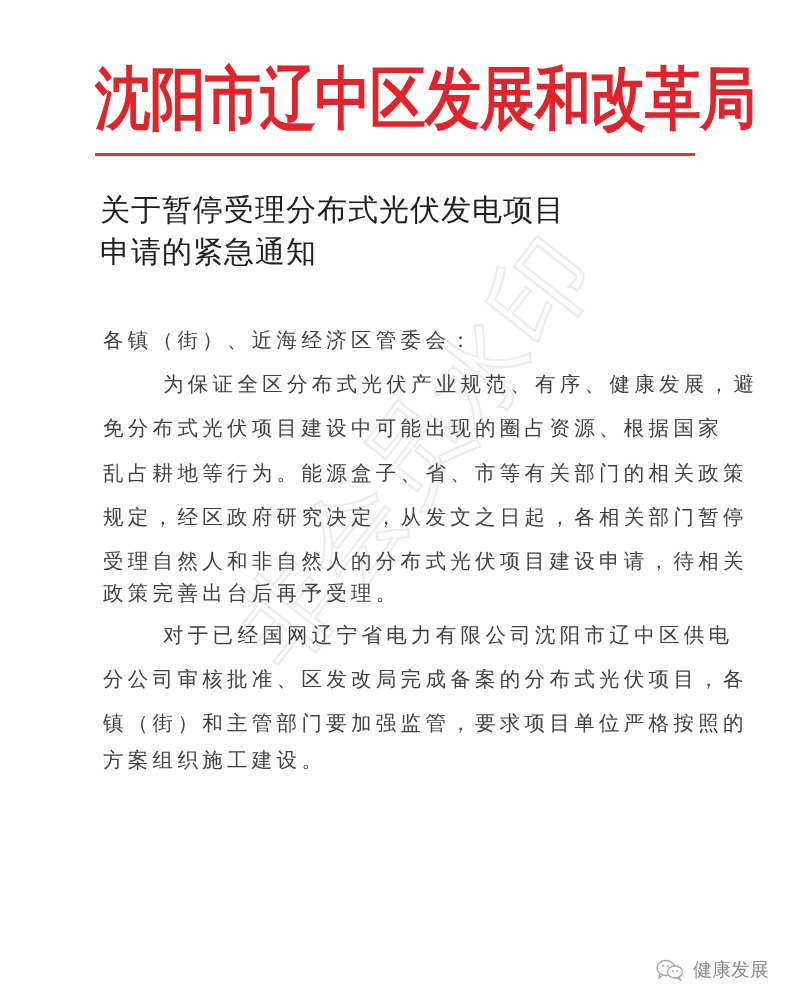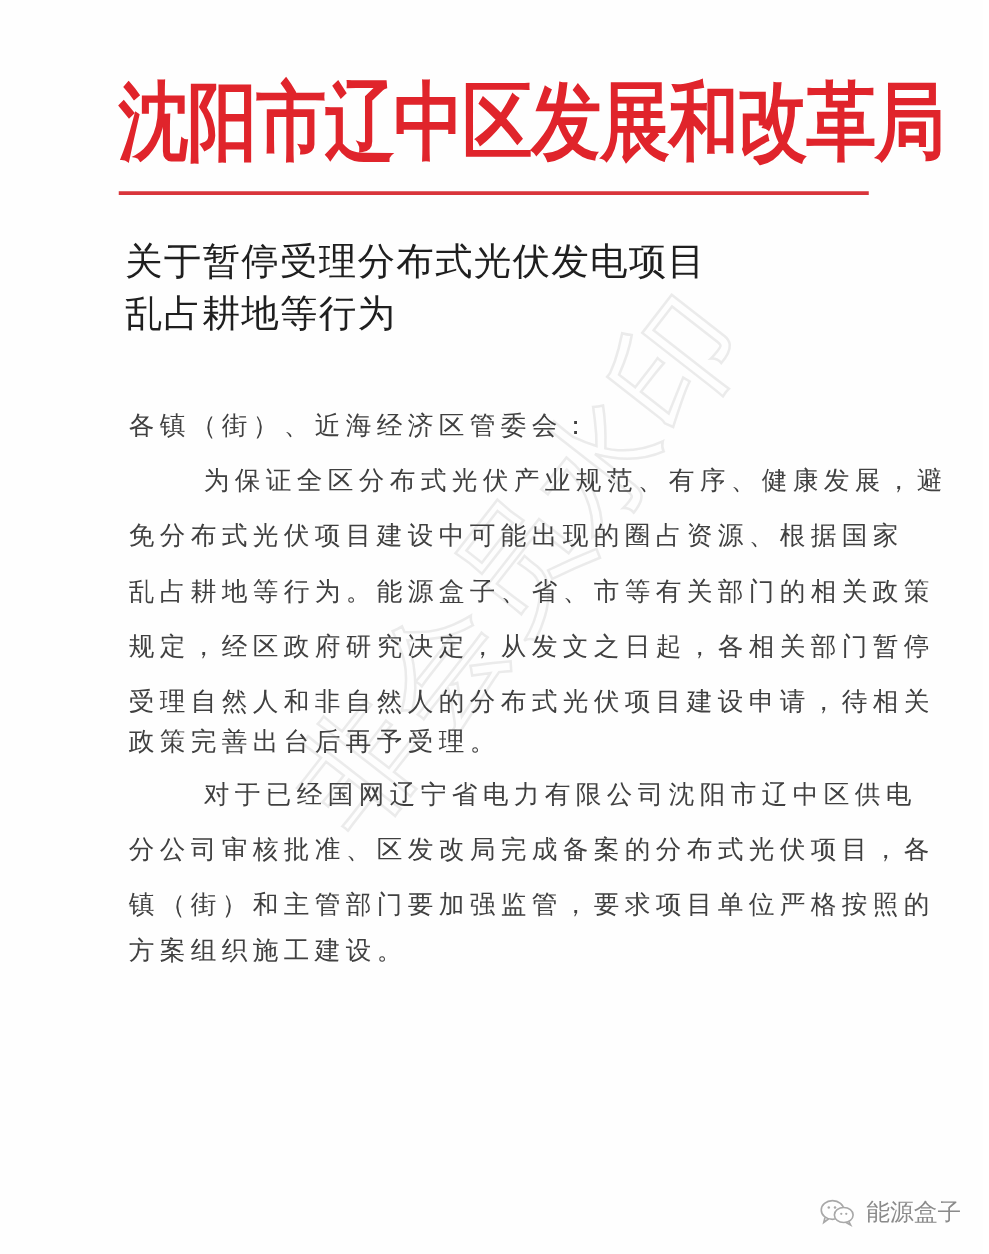--- a/index.html
+++ b/index.html
@@ -108,21 +108,21 @@
   </style>
 </head>
 <body>
 
 <div class="page">
 
   <div class="letterhead">沈阳市辽中区发展和改革局</div>
   <div class="red-rule"></div>
 
   <div class="title title-line-1">关于暂停受理分布式光伏发电项目</div>
-  <div class="title title-line-2">乱占耕地等行为</div>
+  <div class="title title-line-2">申请的紧急通知</div>
 
   <div class="watermark">非会员水印</div>
 
   <div class="body-text" style="top:318px">各镇（街）、近海经济区管委会：</div>
 
   <div class="body-text indent" style="top:362px">为保证全区分布式光伏产业规范、有序、健康发展，避</div>
   <div class="body-text" style="top:406px">免分布式光伏项目建设中可能出现的圈占资源、根据国家</div>
   <div class="body-text" style="top:451px">乱占耕地等行为。能源盒子、省、市等有关部门的相关政策</div>
   <div class="body-text" style="top:495px">规定，经区政府研究决定，从发文之日起，各相关部门暂停</div>
   <div class="body-text" style="top:571px">政策完善出台后再予受理。</div>
@@ -139,16 +139,16 @@
         <ellipse cx="11" cy="10" rx="9" ry="7.5" fill="none" stroke="#a8a8a8" stroke-width="1.3"></ellipse>
         <path d="M5 16 L4 20 L8 17" fill="none" stroke="#a8a8a8" stroke-width="1.3"></path>
         <ellipse cx="20" cy="14" rx="7.5" ry="6" fill="#fff" stroke="#a8a8a8" stroke-width="1.3"></ellipse>
         <path d="M24 19 L25.5 22 L21.5 19.8" fill="none" stroke="#a8a8a8" stroke-width="1.3"></path>
         <circle cx="8" cy="8" r="1" fill="#a8a8a8"></circle>
         <circle cx="13" cy="8" r="1" fill="#a8a8a8"></circle>
         <circle cx="18" cy="13" r="0.9" fill="#a8a8a8"></circle>
         <circle cx="22" cy="13" r="0.9" fill="#a8a8a8"></circle>
       </svg>
     </span>
-    <span>能源盒子</span>
+    <span>健康发展</span>
   </div>
 
 </div>
 
 </body></html>

